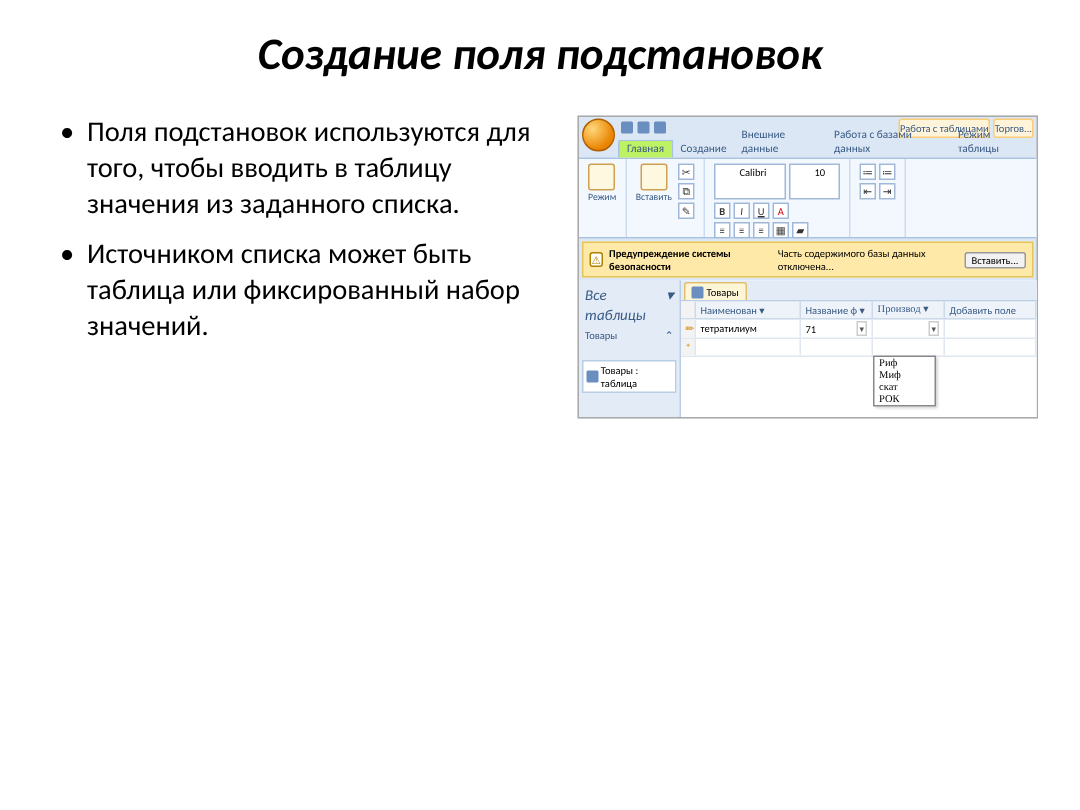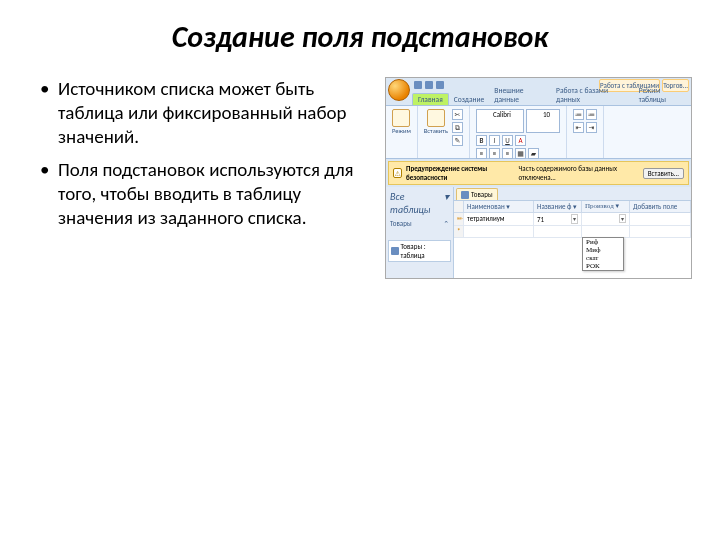--- a/index.html
+++ b/index.html
@@ -84,22 +84,22 @@
   .spacer-row { height: 40px; }
 </style>
 </head>
 <body>
 
 <div class="title">Создание поля подстановок</div>
 
 <div class="main">
   <div class="left">
     <ul>
+      <li>Поля подстановок используются для того, чтобы вводить в таблицу значения из заданного списка.</li>
       <li>Источником списка может быть таблица или фиксированный набор значений.</li>
-      <li>Поля подстановок используются для того, чтобы вводить в таблицу значения из заданного списка.</li>
     </ul>
   </div>
 
   <div class="right">
     <div class="app">
 
       <div class="titlebar">
         <div class="orb"></div>
         <div class="qat">
           <span></span>

